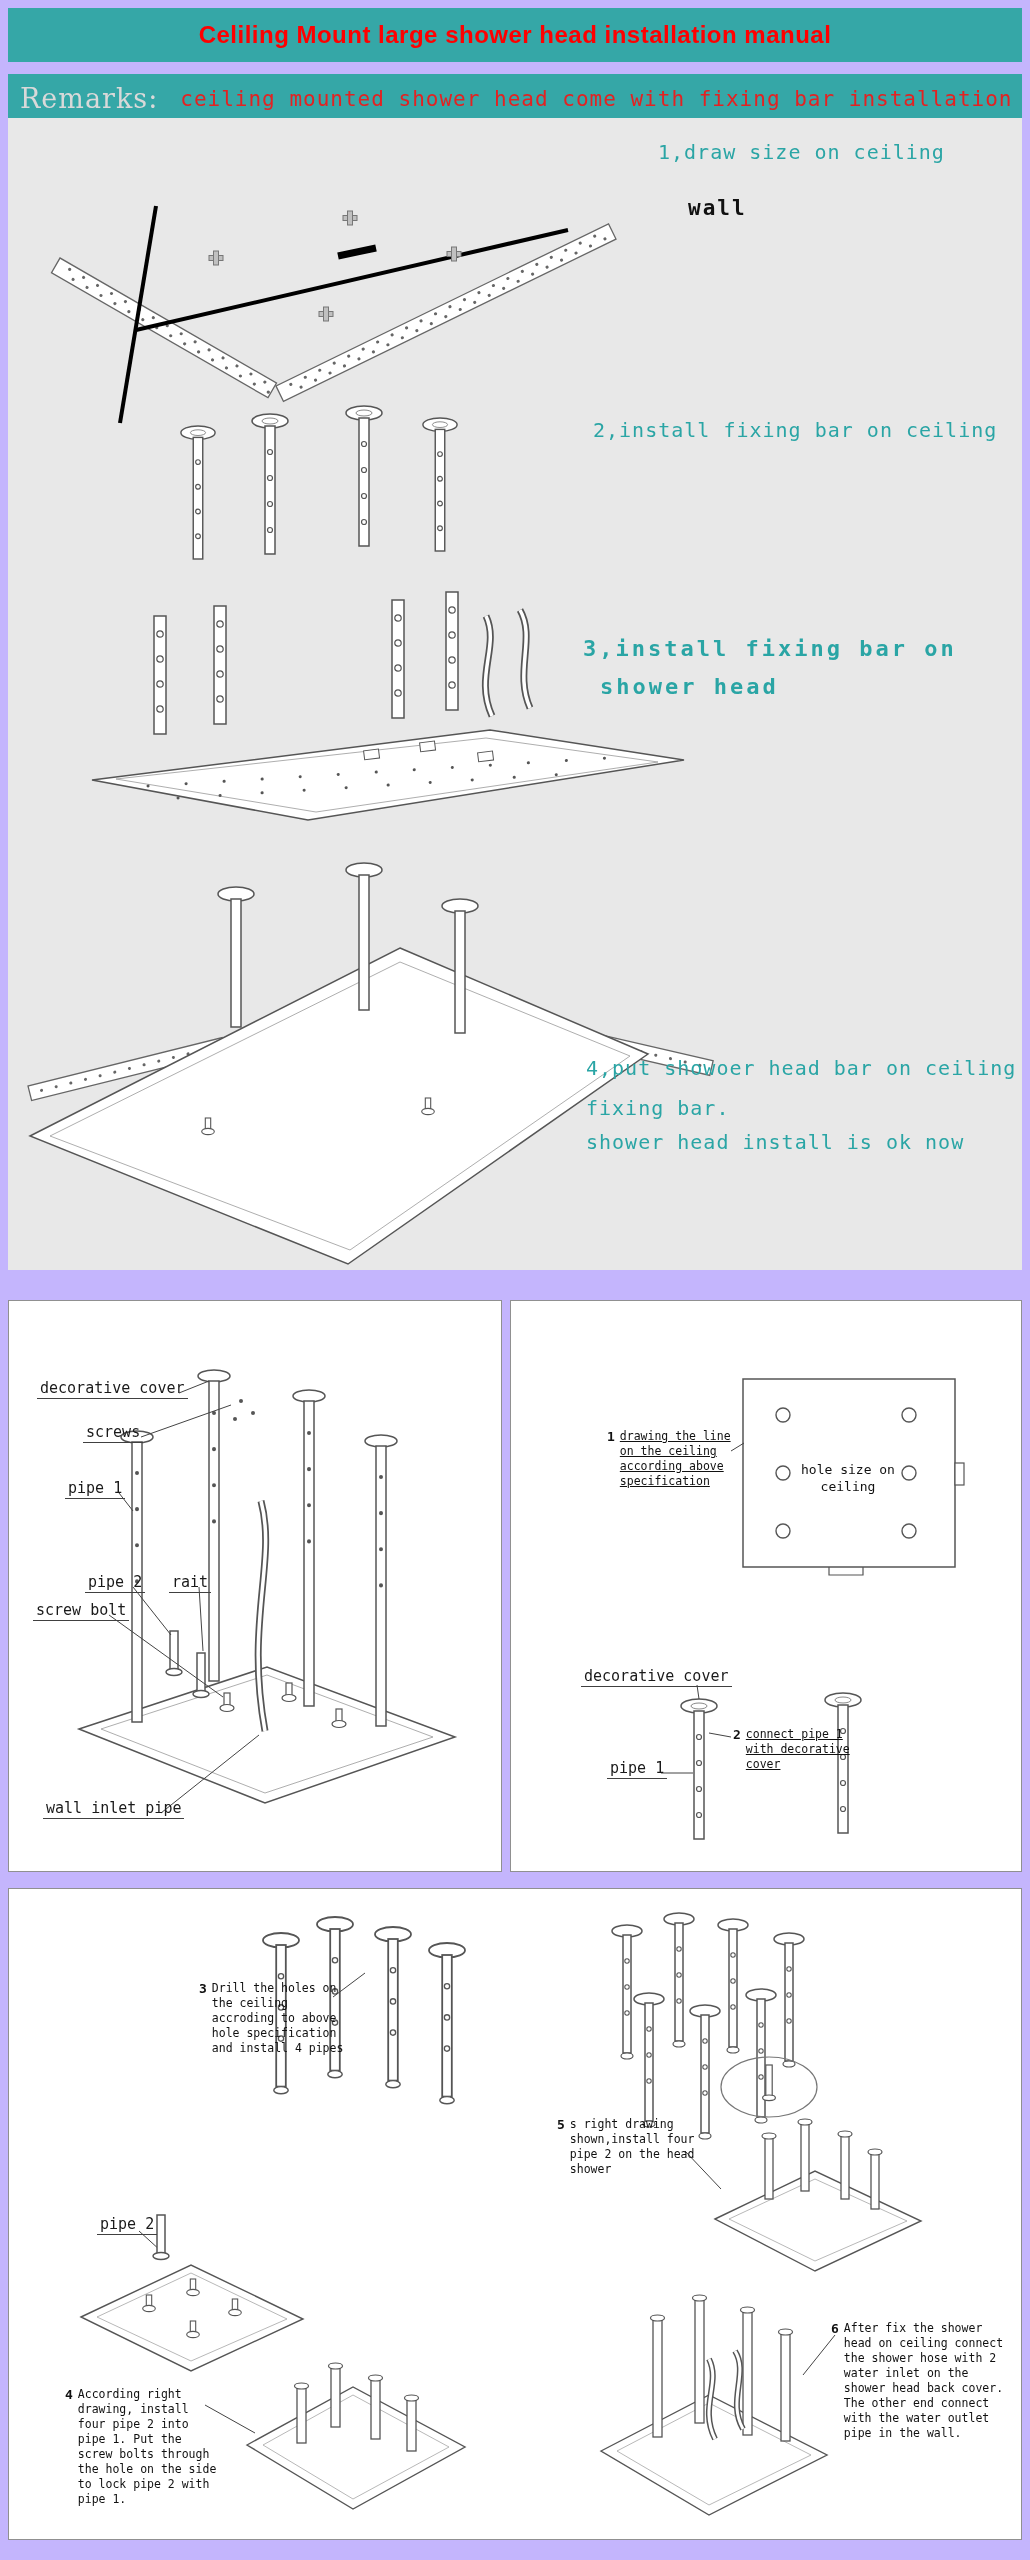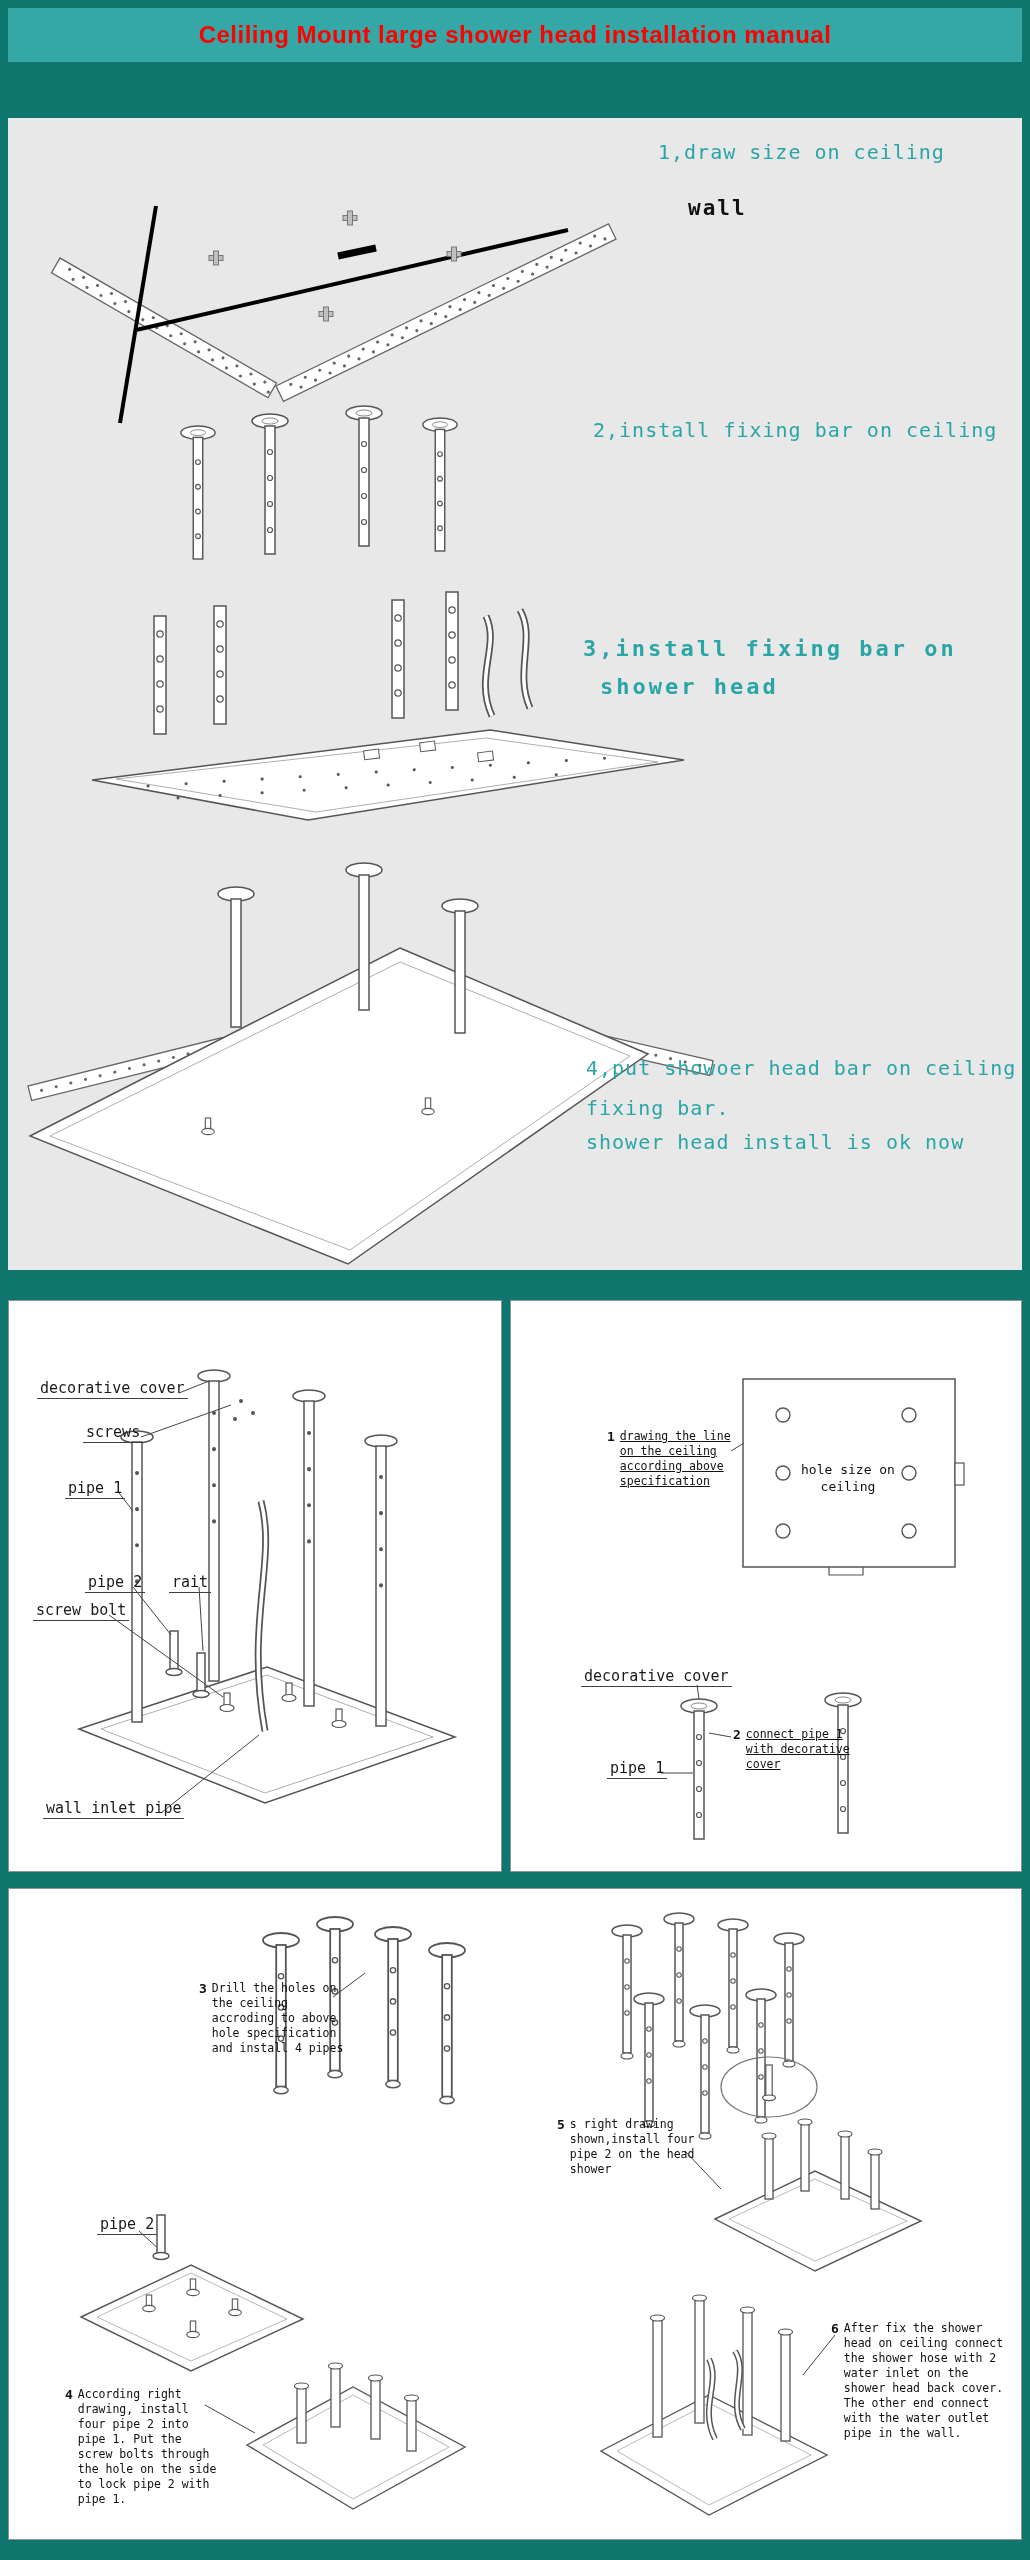--- a/index.html
+++ b/index.html
@@ -1,18 +1,18 @@
 <!DOCTYPE html>
 <html><head>
 <meta charset="utf-8">
 <style>
   * { margin:0; padding:0; box-sizing:border-box; }
   html,body { width:1030px; background:#fff; }
   body { font-family:"DejaVu Sans Mono", monospace; }
-  .page { position:relative; width:1030px; height:2560px; background:#0f766e; overflow:hidden; }
+  .page { position:relative; width:1030px; height:2560px; background:#c4b5fd; overflow:hidden; }
 
   .banner { position:absolute; left:8px; top:8px; width:1014px; height:54px; background:#35a7a7;
             display:flex; align-items:center; justify-content:center; }
   .banner-title { color:#ff0000; font-family:"Liberation Sans", sans-serif; font-weight:bold; font-size:24px; letter-spacing:0.5px; }
 
   .remarks { position:absolute; left:8px; top:74px; width:1014px; height:49px; background:#35a7a7;
              display:flex; align-items:center; padding-left:12px; }
   .remarks-label { color:#d9d9d9; font-family:"DejaVu Serif", serif; font-size:27px; margin-right:22px; letter-spacing:1px; }
   .remarks-text { color:#e32222; font-size:21px; letter-spacing:1px; white-space:nowrap; }
 
@@ -80,20 +80,24 @@
     </g>
   </defs>
 </svg>
 
 <div class="page">
 
   <div class="banner">
     <div class="banner-title">Celiling Mount large shower head installation manual</div>
   </div>
 
+  <div class="remarks">
+    <span class="remarks-label">Remarks:</span>
+    <span class="remarks-text">ceiling mounted shower head come with fixing bar installation</span>
+  </div>
 
   <div class="drawing-area">
 
     <svg class="abs-svg" width="1014" height="1152" viewBox="0 0 1014 1152">
 
       <g>
         <g transform="translate(52,140) rotate(30)">
           <rect width="250" height="17" fill="#fff" stroke="#666" stroke-width="1.3"></rect>
           <line x1="14" y1="5" x2="240" y2="5" stroke="#666" stroke-width="3" stroke-dasharray="0.1 16" stroke-linecap="round"></line>
           <line x1="22" y1="12" x2="248" y2="12" stroke="#666" stroke-width="3" stroke-dasharray="0.1 16" stroke-linecap="round"></line>

